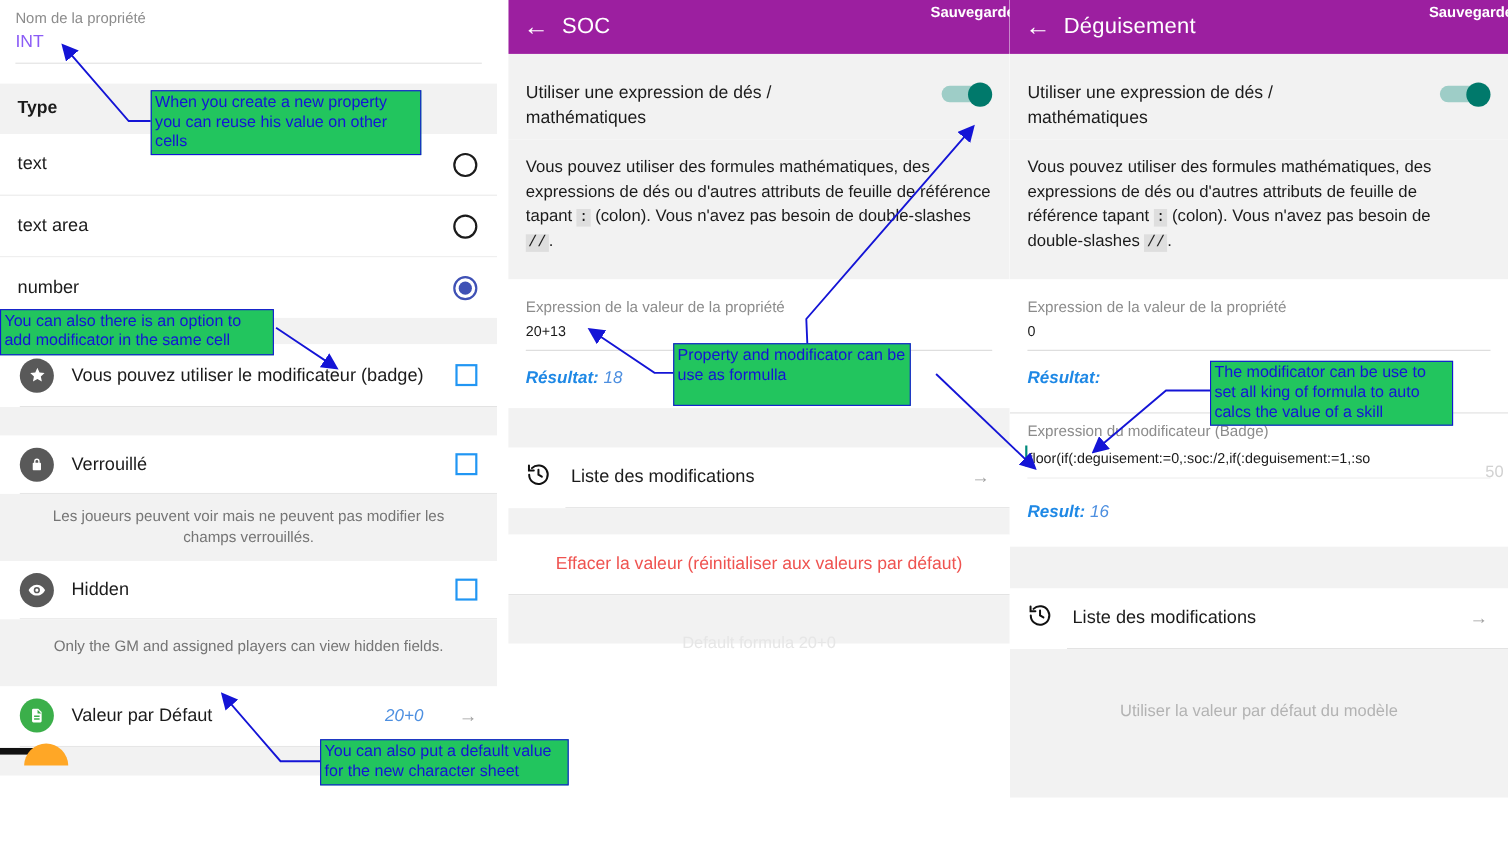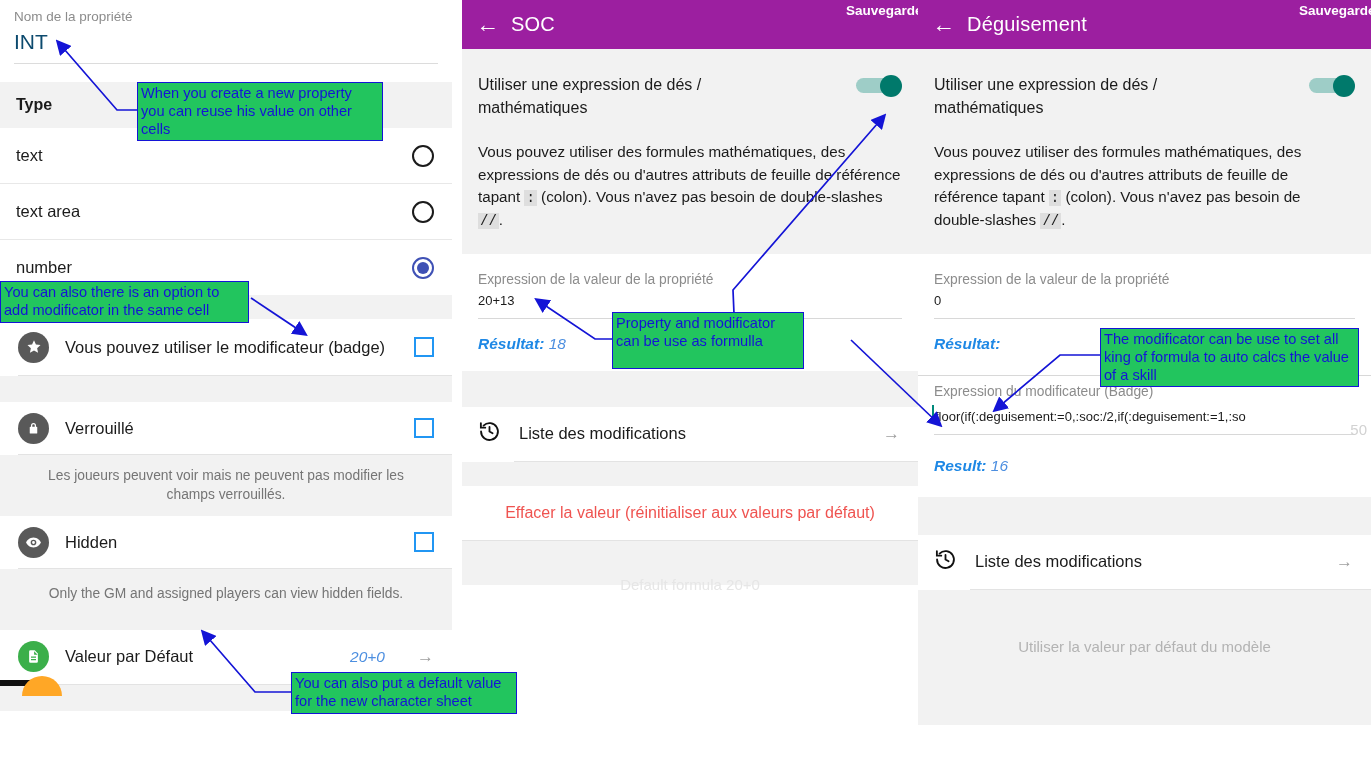--- a/index.html
+++ b/index.html
@@ -34,21 +34,21 @@
   
   .row {
     position: relative; background: #fff; display: flex; align-items: center;
     padding: 0 18px; min-height: 54px;
   }
   .row .label { font-size: 16.5px; color: #1b1b1b; }
   .row-sep { height: 1px; background: #e3e3e3; margin-left: 18px; }
 
   
   .field-label { font-size: 13.5px; color: #8c8c8c; padding: 9px 14px 0; }
-  .field-value { font-size: 21px; color: #0c4a6e; padding: 6px 14px 9px; }
+  .field-value { font-size: 16px; color: #8b5cf6; padding: 6px 14px 9px; }
   .field-underline { height: 1px; background: #dcdcdc; margin: 0 14px; }
   .section-head { height: 46px; background: #f2f2f2; display:flex; align-items:center; padding: 0 16px; }
   .section-head .t { font-size: 16px; font-weight: 700; color: #1b1b1b; }
 
   .opt-row { height: 55px; background:#fff; display:flex; align-items:center; padding: 0 18px 0 16px; }
   .opt-row .t { font-size: 16.5px; color:#1b1b1b; flex: 1; }
   .radio { width: 22px; height: 22px; border-radius: 50%; border: 2px solid #1b1b1b; }
   .radio.on { border-color: #3F51B5; position: relative; }
   .radio.on::after {
     content:''; position:absolute; left:3px; top:3px; width:12px; height:12px;
@@ -337,16 +337,16 @@
     <polyline points="734,314 733,290 884,116" fill="none" stroke="#1414d6" stroke-width="1.7" marker-end="url(#ah)"></polyline>
 
     <polyline points="851,340 940,425" fill="none" stroke="#1414d6" stroke-width="1.7" marker-end="url(#ah)"></polyline>
 
     <polyline points="1100,355 1060,355 995,410" fill="none" stroke="#1414d6" stroke-width="1.7" marker-end="url(#ah)"></polyline>
   </svg>
 
   <div class="anno" id="a1" style="left:137px; top:82px; width:246px;">When you create a new property you can reuse his value on other cells</div>
   <div class="anno" id="a2" style="left:0px;   top:281px; width:249px;">You can also there is an option to add modificator in the same cell</div>
   <div class="anno" id="a3" style="left:291px; top:672px; width:226px;">You can also put a default value for the new character sheet</div>
-  <div class="anno" id="a4" style="left:612px; top:312px; width:192px; height:57px;">Property and modificator can be use as formulla</div>
-  <div class="anno" id="a5" style="left:1100px;top:328px; width:259px;">The modificator can be use to set all king of formula to auto calcs the value of a skill</div>
+  <div class="anno" id="a4" style="left:612px; top:312px; width:216px; height:57px;">Property and modificator can be use as formulla</div>
+  <div class="anno" id="a5" style="left:1100px;top:328px; width:221px;">The modificator can be use to set all king of formula to auto calcs the value of a skill</div>
 
 </div>
 
 </body></html>

